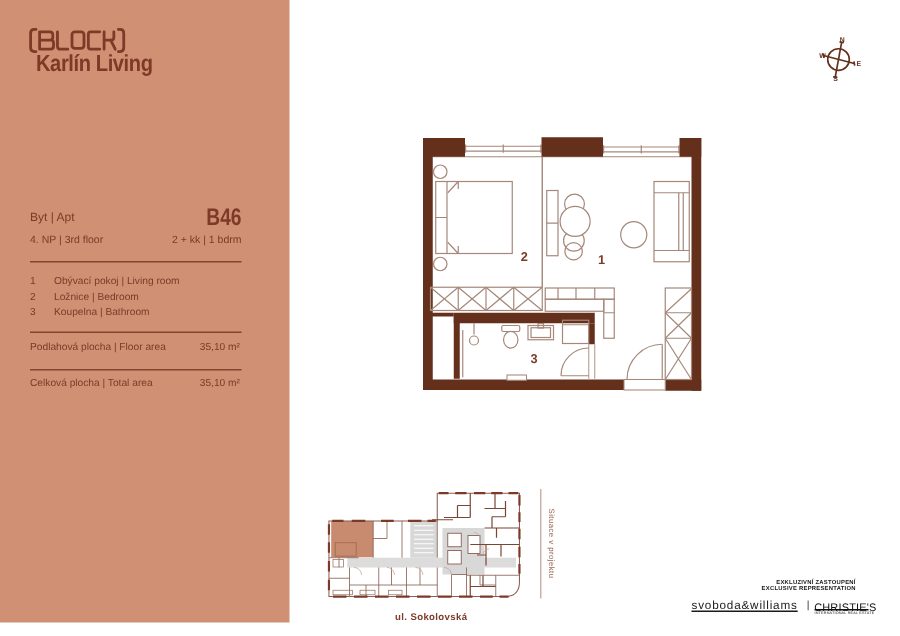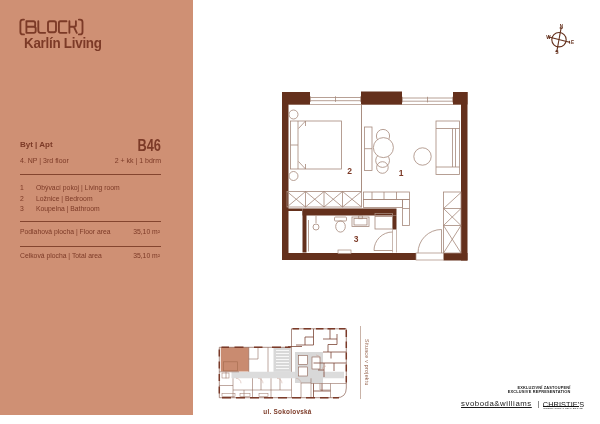--- a/index.html
+++ b/index.html
@@ -19,21 +19,21 @@
     <path d="M38.3,21.2 V30.6 Q38.3,32.8 40.2,32.8 H45.2"></path>
     <rect x="48" y="21.2" width="8" height="11" rx="1.9"></rect>
     <path d="M66.5,21.2 H60.3 Q58.9,21.2 58.9,23 V31 Q58.9,32.8 60.3,32.8 H66.5"></path>
     <path d="M69.4,21.2 V32.8 M75.9,21.2 V25 Q75.9,26.7 74.2,26.7 H69.4 M73.8,26.7 L76.8,32.8"></path>
     <path d="M78.9,19.6 H80 Q82.5,19.6 82.5,22.1 V31.9 Q82.5,34.4 80,34.4 H78.9"></path>
   </g>
 </svg>
 
 <div class="abs brown" style="left:23.5px;top:34px;font-size:15.4px;font-weight:bold;letter-spacing:-0.3px;transform:scaleX(0.87);transform-origin:0 0;white-space:nowrap;">Karlín Living</div>
 
-<div class="abs brown" style="left:20px;top:140px;font-size:8px;font-weight:bold;">Byt | Apt</div>
+<div class="abs brown" style="left:20px;top:140px;font-size:8px;font-weight:normal;">Byt | Apt</div>
 <div class="abs brown" style="left:0;top:136.5px;width:161px;text-align:right;font-size:16px;font-weight:bold;transform:scaleX(0.8);transform-origin:161px 0;">B46</div>
 
 <div class="abs brown" style="left:20px;top:156.5px;font-size:7px;">4. NP | 3rd floor</div>
 <div class="abs brown" style="left:0;top:156.5px;width:161px;text-align:right;font-size:7px;">2 + kk | 1 bdrm</div>
 
 <div class="abs" style="left:20px;top:173.5px;width:141px;height:0.8px;background:#84452f;"></div>
 
 <div class="abs brown" style="left:20px;top:184.3px;font-size:6.8px;">1</div>
 <div class="abs brown" style="left:36px;top:184.3px;font-size:6.8px;">Obývací pokoj | Living room</div>
 

